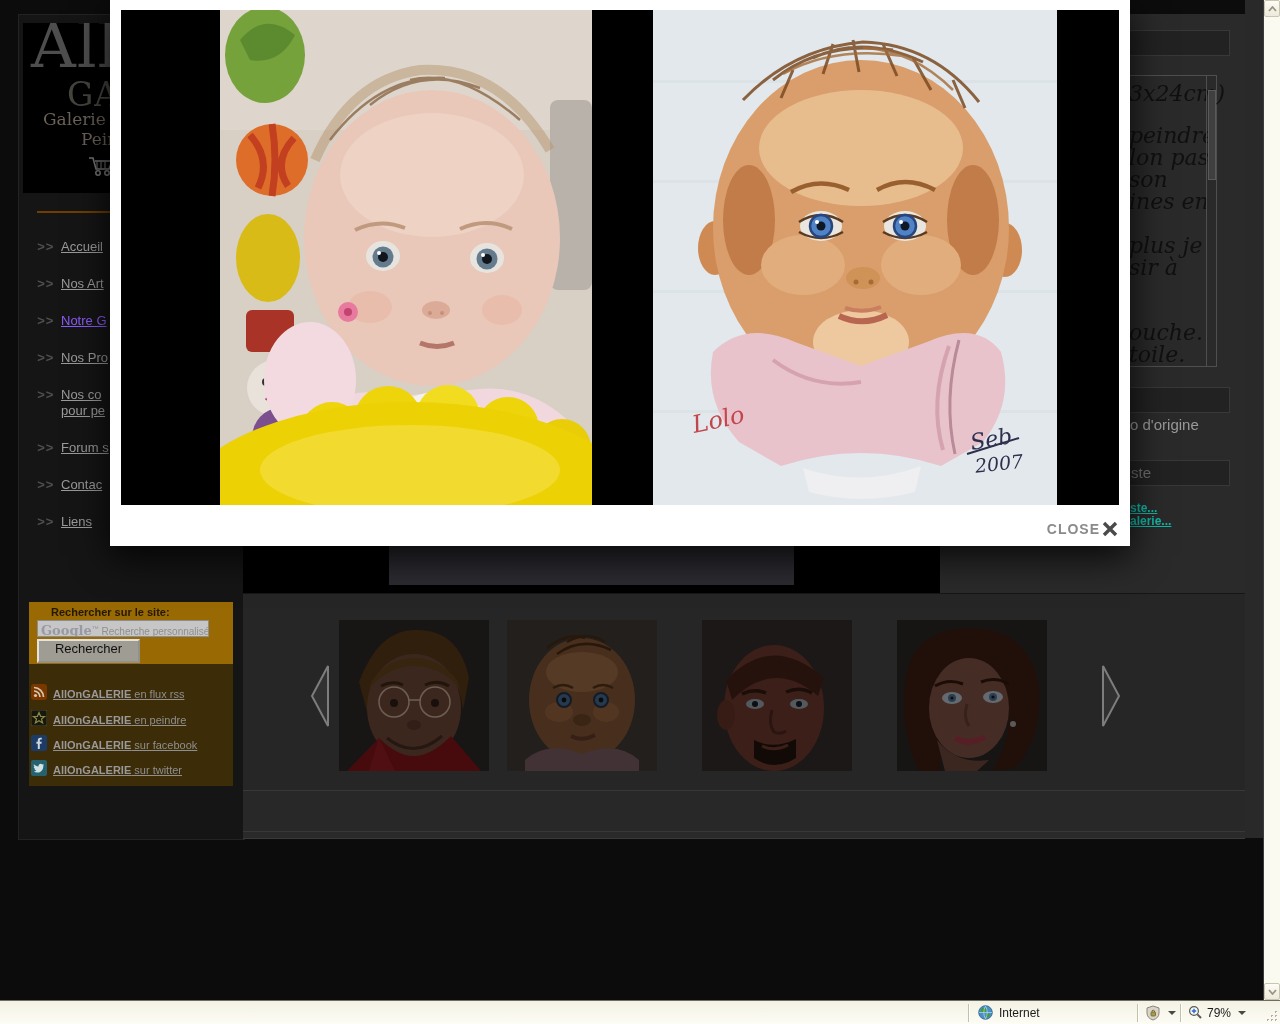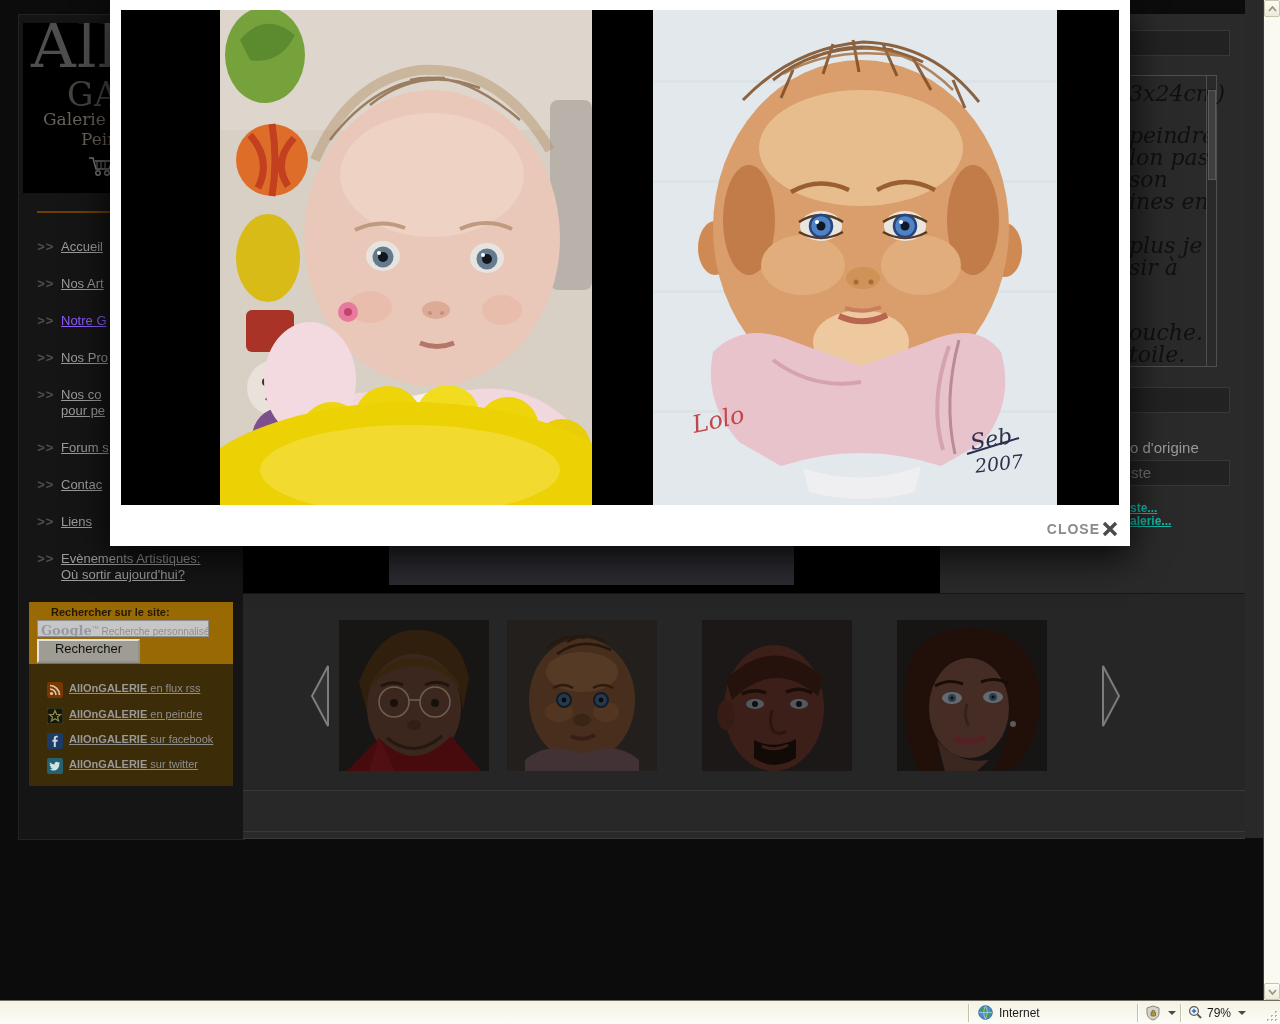--- a/index.html
+++ b/index.html
@@ -28,42 +28,42 @@
   #search-box{position:absolute;left:10px;top:587px;width:204px;height:62px;background:#996a04;}
   #search-label{position:absolute;left:6px;top:4px;font-size:11px;font-weight:bold;color:#241900;margin-left:16px;}
   #search-input{position:absolute;left:8px;top:18px;width:167px;height:15px;background:#c6c6c6;border:1px solid #8d8d8d;
     font-size:10px;color:#8f8f8f;overflow:hidden;white-space:nowrap;line-height:15px;padding-left:3px;}
   .google-logo{font-family:"DejaVu Serif",serif;font-size:13px;color:#979aa4;font-weight:bold;}
   .google-tm{font-size:7px;vertical-align:super;color:#979aa4;}
   #search-button{position:absolute;left:8px;top:37px;width:99px;height:20px;background:#9e9c93;border:2px outset #e5e3dc;
     font-size:13px;color:#101010;text-align:center;line-height:16px;cursor:pointer;font-family:"Liberation Sans",sans-serif;}
 
   #social-box{position:absolute;left:10px;top:649px;width:204px;height:122px;background:#3c2c08;}
-  .social-row{position:absolute;left:18px;height:18px;display:flex;align-items:flex-start;cursor:pointer;}
+  .social-row{position:absolute;left:2px;height:18px;display:flex;align-items:flex-end;cursor:pointer;}
   .social-ic{width:16px;height:16px;margin-right:6px;flex:none;}
   .social-text{font-size:11px;color:#8f8f8f;text-decoration:underline;white-space:nowrap;}
   .social-text b{color:#999;}
 
   
   #main{position:absolute;left:243px;top:14px;width:1002px;height:824px;background:#2a2a2a;border-bottom:1px solid #3a3a3a;}
   #viewer{position:absolute;left:0;top:0;width:697px;height:579px;background:#000;}
   #viewer-remnant{position:absolute;left:146px;top:208px;width:405px;height:363px;
     background:linear-gradient(#1d1d21,#2b2b31);}
   #viewer-remnant .wedge{position:absolute;right:6px;top:0;width:0;height:0;
     border-top:10px solid #5a5a60;border-left:16px solid transparent;}
 
   #info-panel{position:absolute;left:697px;top:0;width:305px;height:579px;}
   .ibar{position:absolute;left:12px;width:276px;height:24px;background:#222;border:1px solid #383838;}
   #ibar1{top:16px;}
   #desc-box{position:absolute;left:15px;top:61px;width:260px;height:290px;border:1px solid #4f4f4f;}
   .desc-line{position:absolute;left:173px;font-family:"DejaVu Serif",serif;font-style:italic;font-size:22px;color:#101010;white-space:nowrap;}
   #desc-scroll{position:absolute;right:0;top:0;bottom:0;width:9px;border-left:1px solid #4f4f4f;}
   #desc-thumb{position:absolute;left:1px;top:14px;width:6px;height:88px;background:#3f3f3f;border:1px solid #5a5a5a;}
   #ibar2{top:373px;}
-  #origin-frag{position:absolute;left:190px;top:402px;font-size:15px;color:#9a9a9a;cursor:pointer;margin-top:23px;}
+  #origin-frag{position:absolute;left:190px;top:402px;font-size:15px;color:#9a9a9a;cursor:pointer;}
   #ibar3{top:446px;}
   #ibar3-frag{position:absolute;left:178px;top:3px;font-size:15px;color:#6f6f6f;}
   .ilink{position:absolute;left:190px;font-size:12px;font-weight:bold;color:#14b8a6;text-decoration:underline;cursor:pointer;}
   #ilink1{top:487px;} #ilink2{top:500px;}
 
   
   #carousel{position:absolute;left:0;top:579px;width:1002px;height:197px;background:#262626;border-top:1px solid #161616;}
   .car-arrow{position:absolute;top:69px;width:22px;height:66px;cursor:pointer;}
   #arrow-left{left:66px;} #arrow-right{left:857px;}
   .thumb{position:absolute;top:26px;width:150px;height:151px;cursor:pointer;}
@@ -139,24 +139,20 @@
         <span class="nav-l2">pour pe</span>
       </div>
       <div class="nav-item" style="top:425px">
         <span class="nav-bullet">&gt;&gt;</span><span class="nav-label">Forum s</span>
       </div>
       <div class="nav-item" style="top:462px">
         <span class="nav-bullet">&gt;&gt;</span><span class="nav-label">Contac</span>
       </div>
       <div class="nav-item" style="top:499px">
         <span class="nav-bullet">&gt;&gt;</span><span class="nav-label">Liens</span>
-      </div>
-      <div class="nav-item" style="top:536px">
-        <span class="nav-bullet">&gt;&gt;</span><span class="nav-label">Evènements Artistiques:</span>
-        <span class="nav-l2">Où sortir aujourd'hui?</span>
       </div>
 
       <div id="search-box">
         <div id="search-label">Rechercher sur le site:</div>
         <div id="search-input">
           <span class="google-logo">Google</span><span class="google-tm">™</span>
           <span>Recherche personnalisée</span>
         </div>
         <div id="search-button">Rechercher</div>
       </div>

